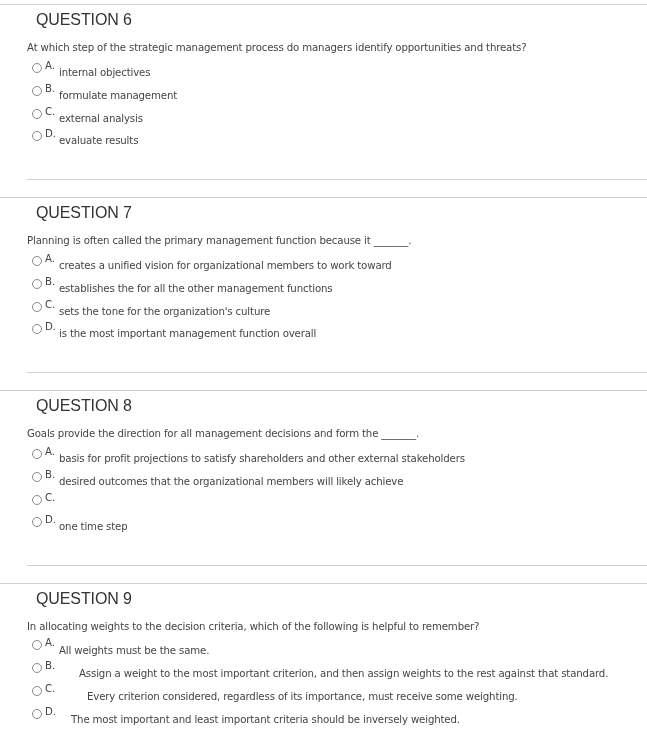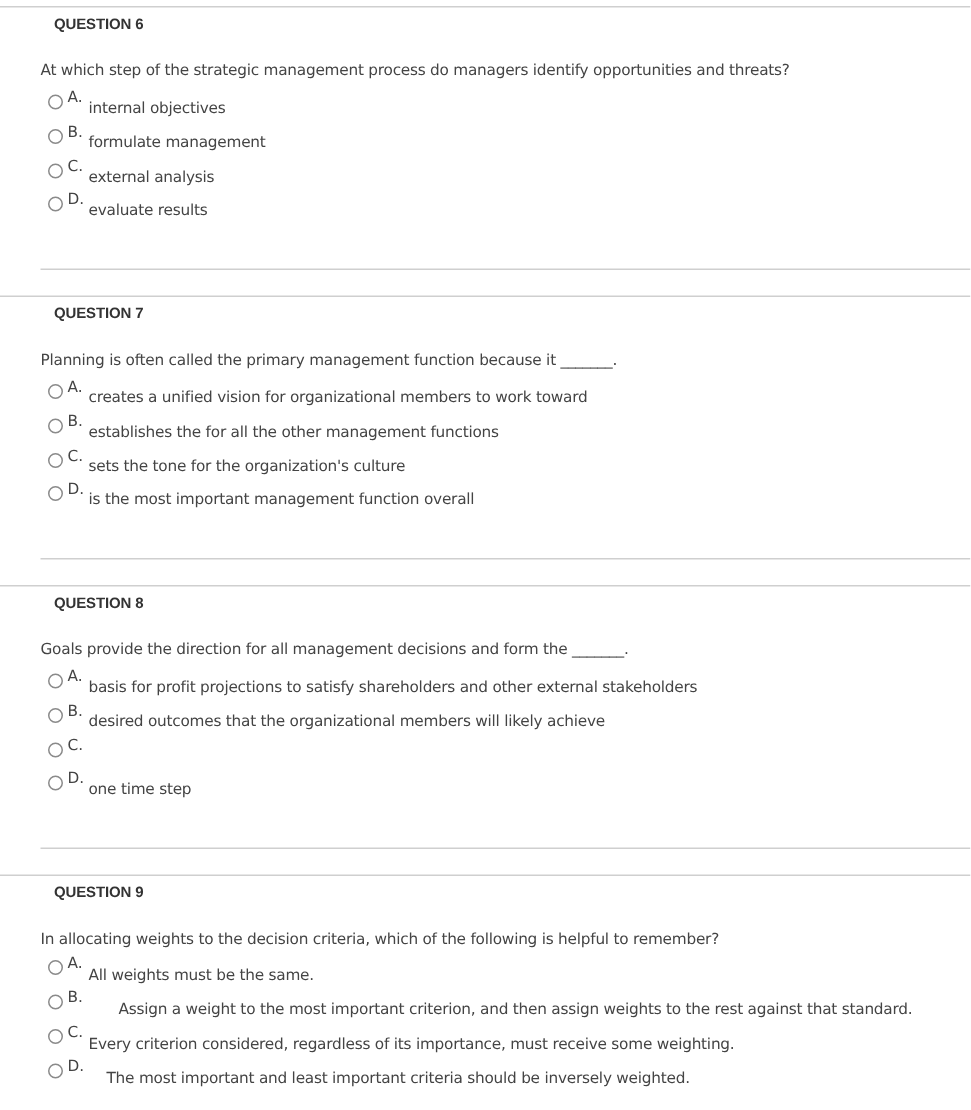--- a/index.html
+++ b/index.html
@@ -1,20 +1,20 @@
 <!DOCTYPE html>
 <html><head>
 <meta charset="utf-8">
 <style>
   html, body { margin:0; padding:0; background:#ffffff; }
   body { width:647px; height:740px; overflow:hidden; position:relative;
          font-family:"DejaVu Sans", "Liberation Sans", sans-serif; color:#333; }
   .top-rule { position:absolute; left:0; top:4px; width:647px; height:1px; background:#cfcfcf; }
   .question { position:absolute; left:0; width:647px; }
-  .q-title { position:absolute; left:36px; font-weight:bold; font-size:10px; color:#333;
+  .q-title { position:absolute; left:36px; font-weight:normal; font-size:16px; color:#333;
              font-family:"Liberation Sans", sans-serif; letter-spacing:-0.1px; }
   .q-text { position:absolute; left:27px; font-size:10.2px; color:#444; white-space:nowrap; letter-spacing:-0.15px; }
   .option { position:absolute; left:32px; height:22px; width:600px; cursor:pointer; }
   .radio { position:absolute; left:0; top:0; width:8px; height:8px; border:1px solid #8a8a8a;
            border-radius:50%; background:#fff; }
   .opt-letter { position:absolute; left:13px; top:-3px; font-size:10.2px; color:#444; }
   .opt-text { position:absolute; left:27px; top:4px; font-size:10.2px; color:#444; white-space:nowrap; letter-spacing:-0.15px; }
   .rule-inner { position:absolute; left:27px; width:620px; height:1px; background:#cfcfcf; }
   .rule-outer { position:absolute; left:0; width:647px; height:1px; background:#cfcfcf; }
 </style>
@@ -112,20 +112,20 @@
     <span class="opt-text" style="top:5px;">All weights must be the same.</span>
   </div>
   <div class="option" style="top:84px;">
     <span class="radio"></span>
     <span class="opt-letter">B.</span>
     <span class="opt-text" style="top:5px;margin-left:20px;">Assign a weight to the most important criterion, and then assign weights to the rest against that standard.</span>
   </div>
   <div class="option" style="top:107px;">
     <span class="radio"></span>
     <span class="opt-letter">C.</span>
-    <span class="opt-text" style="top:5px;">Every criterion considered, regardless of its importance, must receive some weighting.</span>
+    <span class="opt-text" style="top:5px;margin-left:28px;">Every criterion considered, regardless of its importance, must receive some weighting.</span>
   </div>
   <div class="option" style="top:130px;">
     <span class="radio"></span>
     <span class="opt-letter">D.</span>
     <span class="opt-text" style="top:5px;margin-left:12px;">The most important and least important criteria should be inversely weighted.</span>
   </div>
 </div>
 
 </body></html>

